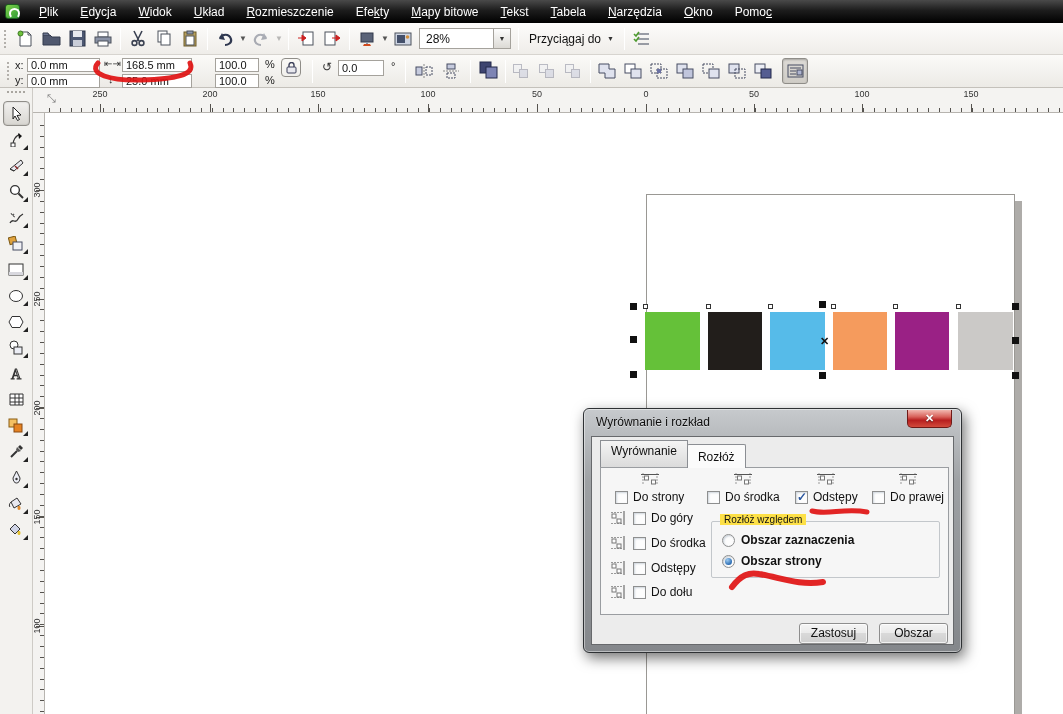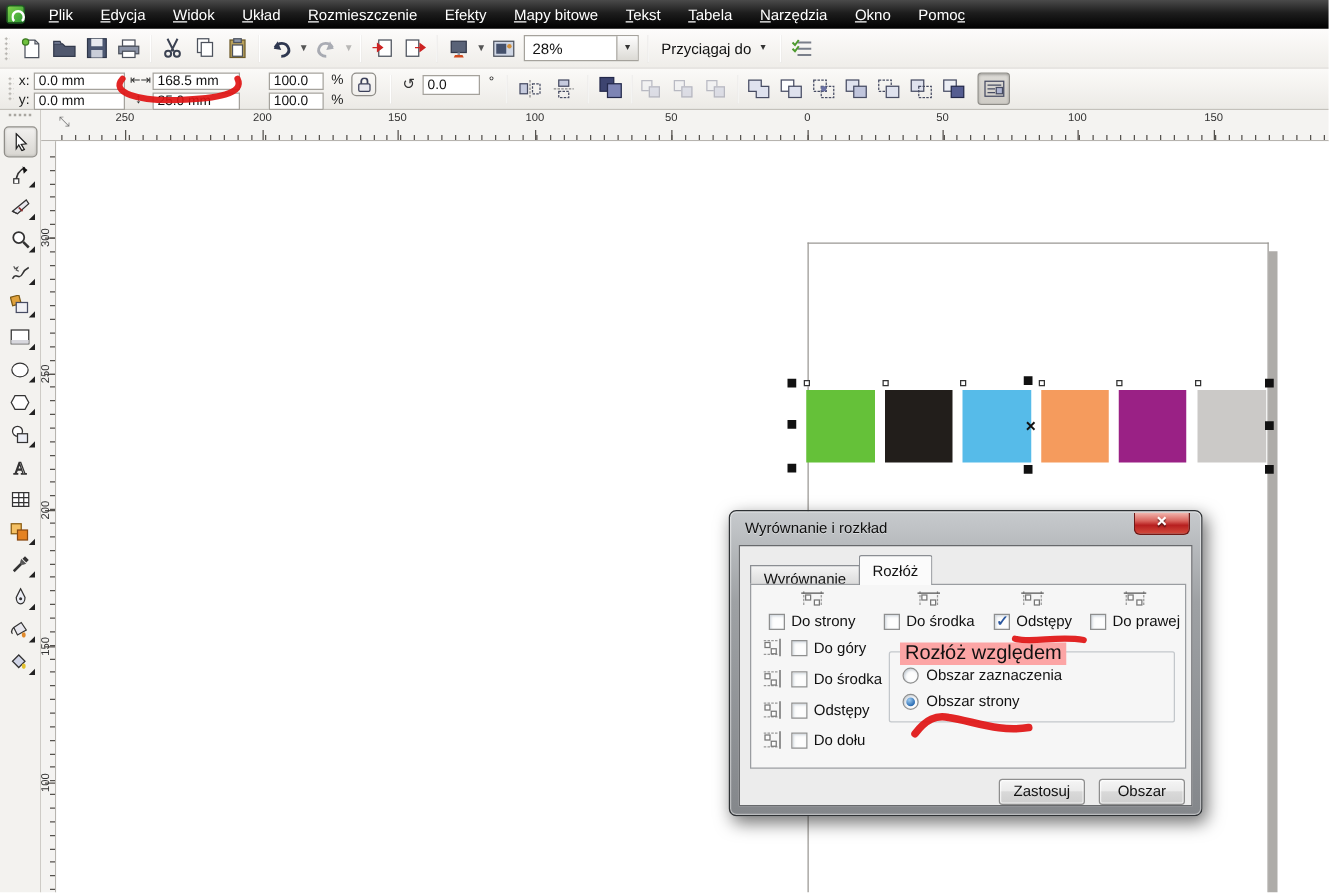--- a/index.html
+++ b/index.html
@@ -100,39 +100,39 @@
     text-shadow:0 1px 0 rgba(255,255,255,.45); }
   .dlg-close { position:absolute; right:9px; top:1px; width:45px; height:18px;
     background:linear-gradient(#f2b8b0,#d8615a 40%,#b71f1f 60%,#d24a3c);
     border:1px solid #6e1a17; border-top:none; border-radius:0 0 5px 5px;
     color:#fff; font-weight:bold; font-size:11px; text-align:center; line-height:17px;
     text-shadow:0 1px 1px rgba(0,0,0,.5); }
   .dlg-client { position:absolute; left:7px; top:27px; right:7px; bottom:7px;
     background:#ececec; border:1px solid #67696c; }
   .dlg-tabs { position:absolute; left:8px; top:7px; height:24px; display:flex; align-items:flex-end; }
   .tab { border:1px solid #8b8e93; border-bottom:none; padding:3px 10px 3px 10px; font-size:12px;
-    background:linear-gradient(#f4f4f4,#dadada); color:#111; margin-right:-1px; height:16px; }
+    background:linear-gradient(#f4f4f4,#dadada); color:#111; margin-right:-1px; height:28px; }
   .tab.active { background:#fbfbfb; height:24px; padding-top:5px; border-radius:2px 2px 0 0;
     position:relative; z-index:2; }
   .dlg-panel { position:absolute; left:8px; top:30px; width:349px; height:148px;
     background:#f6f6f6; border:1px solid #9a9da1; }
   .hopt { position:absolute; top:3px; display:flex; flex-direction:column; align-items:center; }
   .hopt .row, .vopt { display:flex; align-items:center; }
   .cb { width:13px; height:13px; background:#fdfdfd; border:1px solid #8e8f8f; position:relative;
     box-shadow:inset 1px 1px 2px rgba(120,140,160,.35); flex:none; }
   .cb.checked::after { content:"✓"; position:absolute; left:1px; top:-2px; font-size:12px;
     font-weight:bold; color:#2b579f; }
   .cb-label { font-size:12px; color:#111; margin-left:5px; white-space:nowrap; }
   .vopt { position:absolute; left:6px; }
   .vopt .vicon { width:22px; display:flex; justify-content:center; margin-right:4px; }
   .groupbox { position:absolute; left:110px; top:53px; width:229px; height:57px;
     border:1px solid #c3c7cb; border-radius:2px; }
-  .groupbox legend { position:absolute; left:8px; top:-8px; background:#fca5a5; padding:0 4px;
-    font-size:16px; color:#111; }
-  .radio-row { position:absolute; left:10px; display:flex; align-items:center; }
+  .groupbox legend { position:absolute; left:8px; top:-8px; background:#fde047; padding:0 4px;
+    font-size:10px; color:#111; }
+  .radio-row { position:absolute; left:10px; display:flex; align-items:center;font-weight:bold; }
   .radio { width:13px; height:13px; border-radius:50%; background:#fdfdfd; border:1px solid #8e8f8f;
     box-shadow:inset 1px 1px 2px rgba(120,140,160,.4); position:relative; flex:none; }
   .radio.sel::after { content:""; position:absolute; left:2px; top:2px; width:7px; height:7px;
     border-radius:50%; background:radial-gradient(circle at 35% 30%,#9ecbf0,#2d6eb4 70%,#1c4f86); }
   .radio-label { font-size:12px; color:#111; margin-left:6px; }
   .dlg-btn { position:absolute; width:69px; height:21px; border:1px solid #8e8e8e; border-radius:3px;
     background:linear-gradient(#f5f5f5,#ebebeb 45%,#d9d9d9 50%,#cfcfcf); font-size:12px; color:#111;
     text-align:center; line-height:19px; box-shadow:inset 0 0 0 1px rgba(255,255,255,.7); }
 </style>
 </head>

